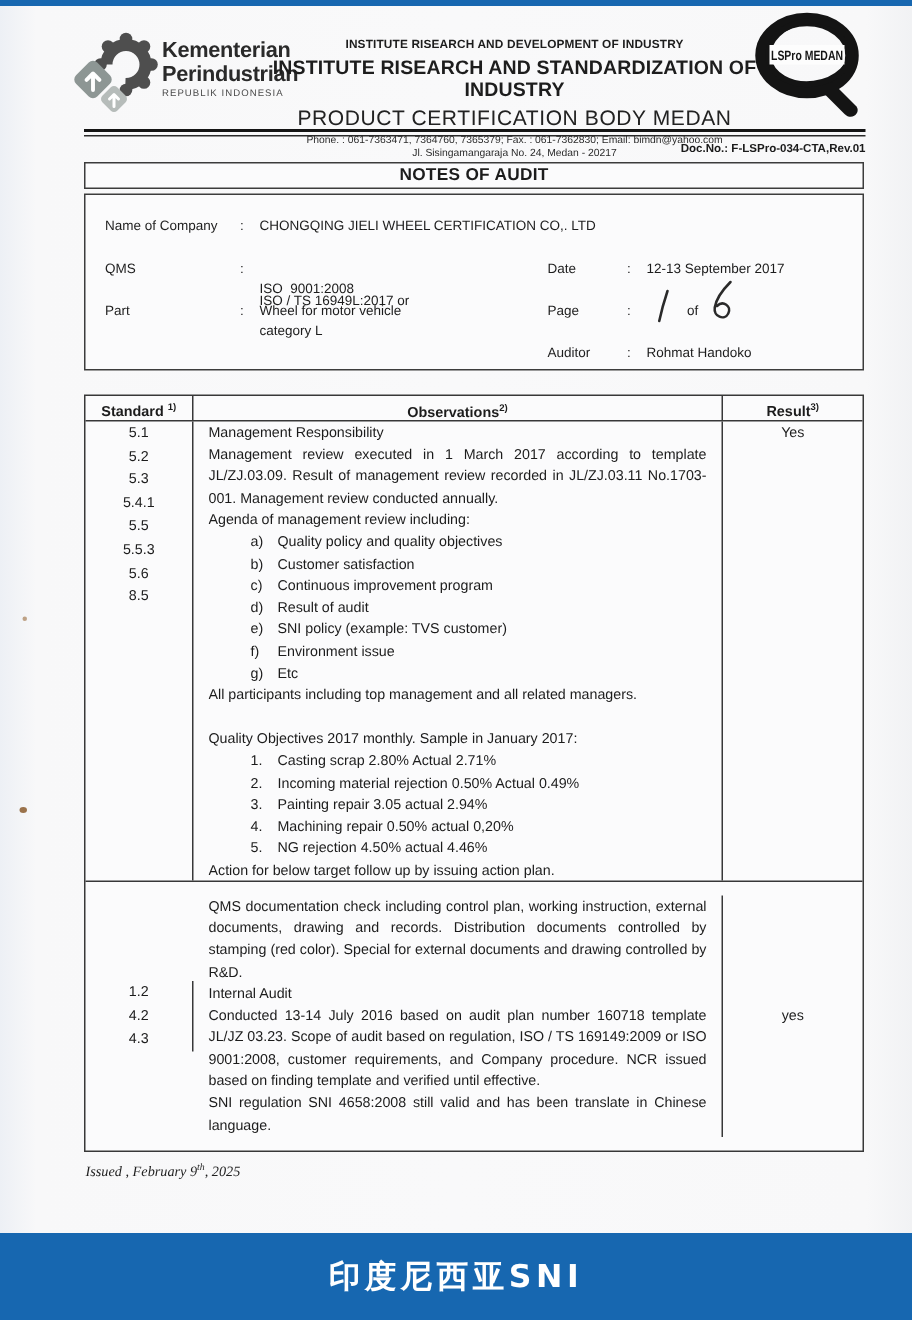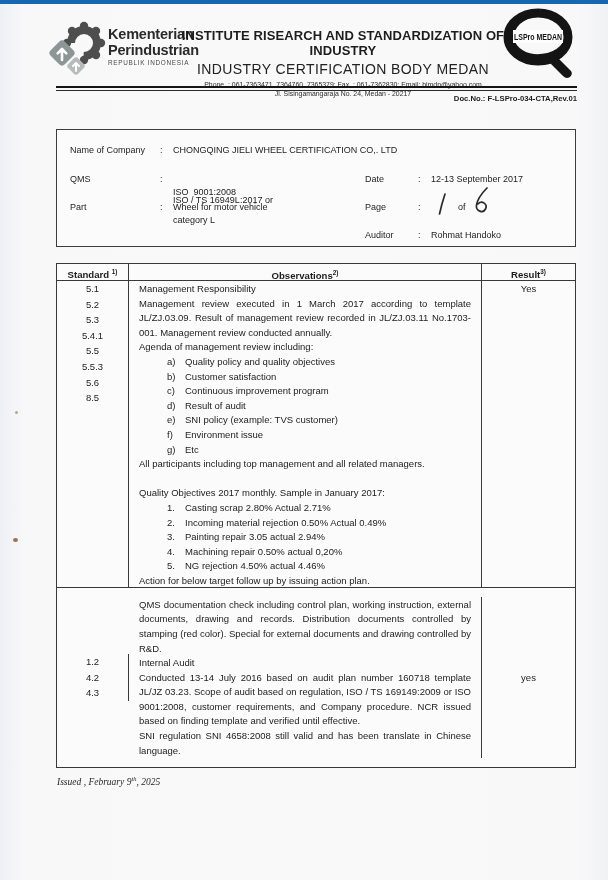--- a/index.html
+++ b/index.html
@@ -85,39 +85,41 @@
       <path d="M28,51 L28,43 M28,43 l-3,3 M28,43 l3,3" stroke="#ffffff" stroke-width="2" fill="none" stroke-linecap="round"></path>
     </svg>
   </div>
   <div class="ministry-text">
     <div class="mt-big">Kementerian</div>
     <div class="mt-big">Perindustrian</div>
     <div class="mt-small">REPUBLIK INDONESIA</div>
   </div>
 
   <div class="center-block">
+    <div class="org1">INSTITUTE RISEARCH AND DEVELOPMENT OF INDUSTRY</div>
     <div class="org2">INSTITUTE RISEARCH AND STANDARDIZATION OF INDUSTRY</div>
-    <div class="org3">INDUSTRY CERTIFICATION BODY MEDAN</div>
+    <div class="org3">PRODUCT CERTIFICATION BODY MEDAN</div>
     <div class="contact">Phone. : 061-7363471, 7364760, 7365379; Fax. : 061-7362830; Email: bimdn@yahoo.com</div>
     <div class="address">Jl. Sisingamangaraja No. 24, Medan - 20217</div>
   </div>
 
   <div class="lspro">
     <svg width="82" height="80" viewBox="0 0 82 80">
       <ellipse cx="40" cy="33" rx="30" ry="24" fill="none" stroke="#141414" stroke-width="9"></ellipse>
       <ellipse cx="42" cy="31" rx="28" ry="21" fill="none" stroke="#141414" stroke-width="4" transform="rotate(-7 42 31)"></ellipse>
       <path d="M57,51 L73,67 C76,71 70,77 65,72 L51,58 Z" fill="#141414"></path>
       <rect x="15" y="26" width="50" height="13" fill="#fdfdfd"></rect>
       <text x="40" y="36" text-anchor="middle" font-size="9" font-weight="bold" font-family="Liberation Sans, sans-serif" fill="#141414" textLength="48" lengthAdjust="spacingAndGlyphs">LSPro MEDAN</text>
     </svg>
   </div>
 
   <div class="rule"></div>
   <div class="docno">Doc.No.: F-LSPro-034-CTA,Rev.01</div>
 
+  <div class="title-box">NOTES OF AUDIT</div>
 
   <div class="info-box">
     <span class="f-label" style="left:13px;top:15px;">Name of Company</span>
     <span style="left:103px;top:15px;">:</span>
     <span style="left:116px;top:15px;">CHONGQING JIELI WHEEL CERTIFICATION CO,. LTD</span>
 
     <span class="f-label" style="left:13px;top:44px;">QMS</span>
     <span style="left:103px;top:44px;">:</span>
     <span style="left:116px;top:44px;margin-top:21px;">ISO / TS 16949L:2017 or</span>
     <span style="left:116px;top:57px;white-space:pre;">ISO  9001:2008</span>
@@ -248,14 +250,17 @@
     </div>
   </div>
 
   <div class="issued">
     <span>Issued , February 9</span><sup>th</sup><span>, 2025</span>
   </div>
 
   <div class="speck speck1"></div>
   <div class="speck speck2"></div>
 
+  <div class="banner" style="background:#1767b0;">
+    <span>印度尼西亚SNI</span>
+  </div>
 
 </div>
 
 </body></html>

